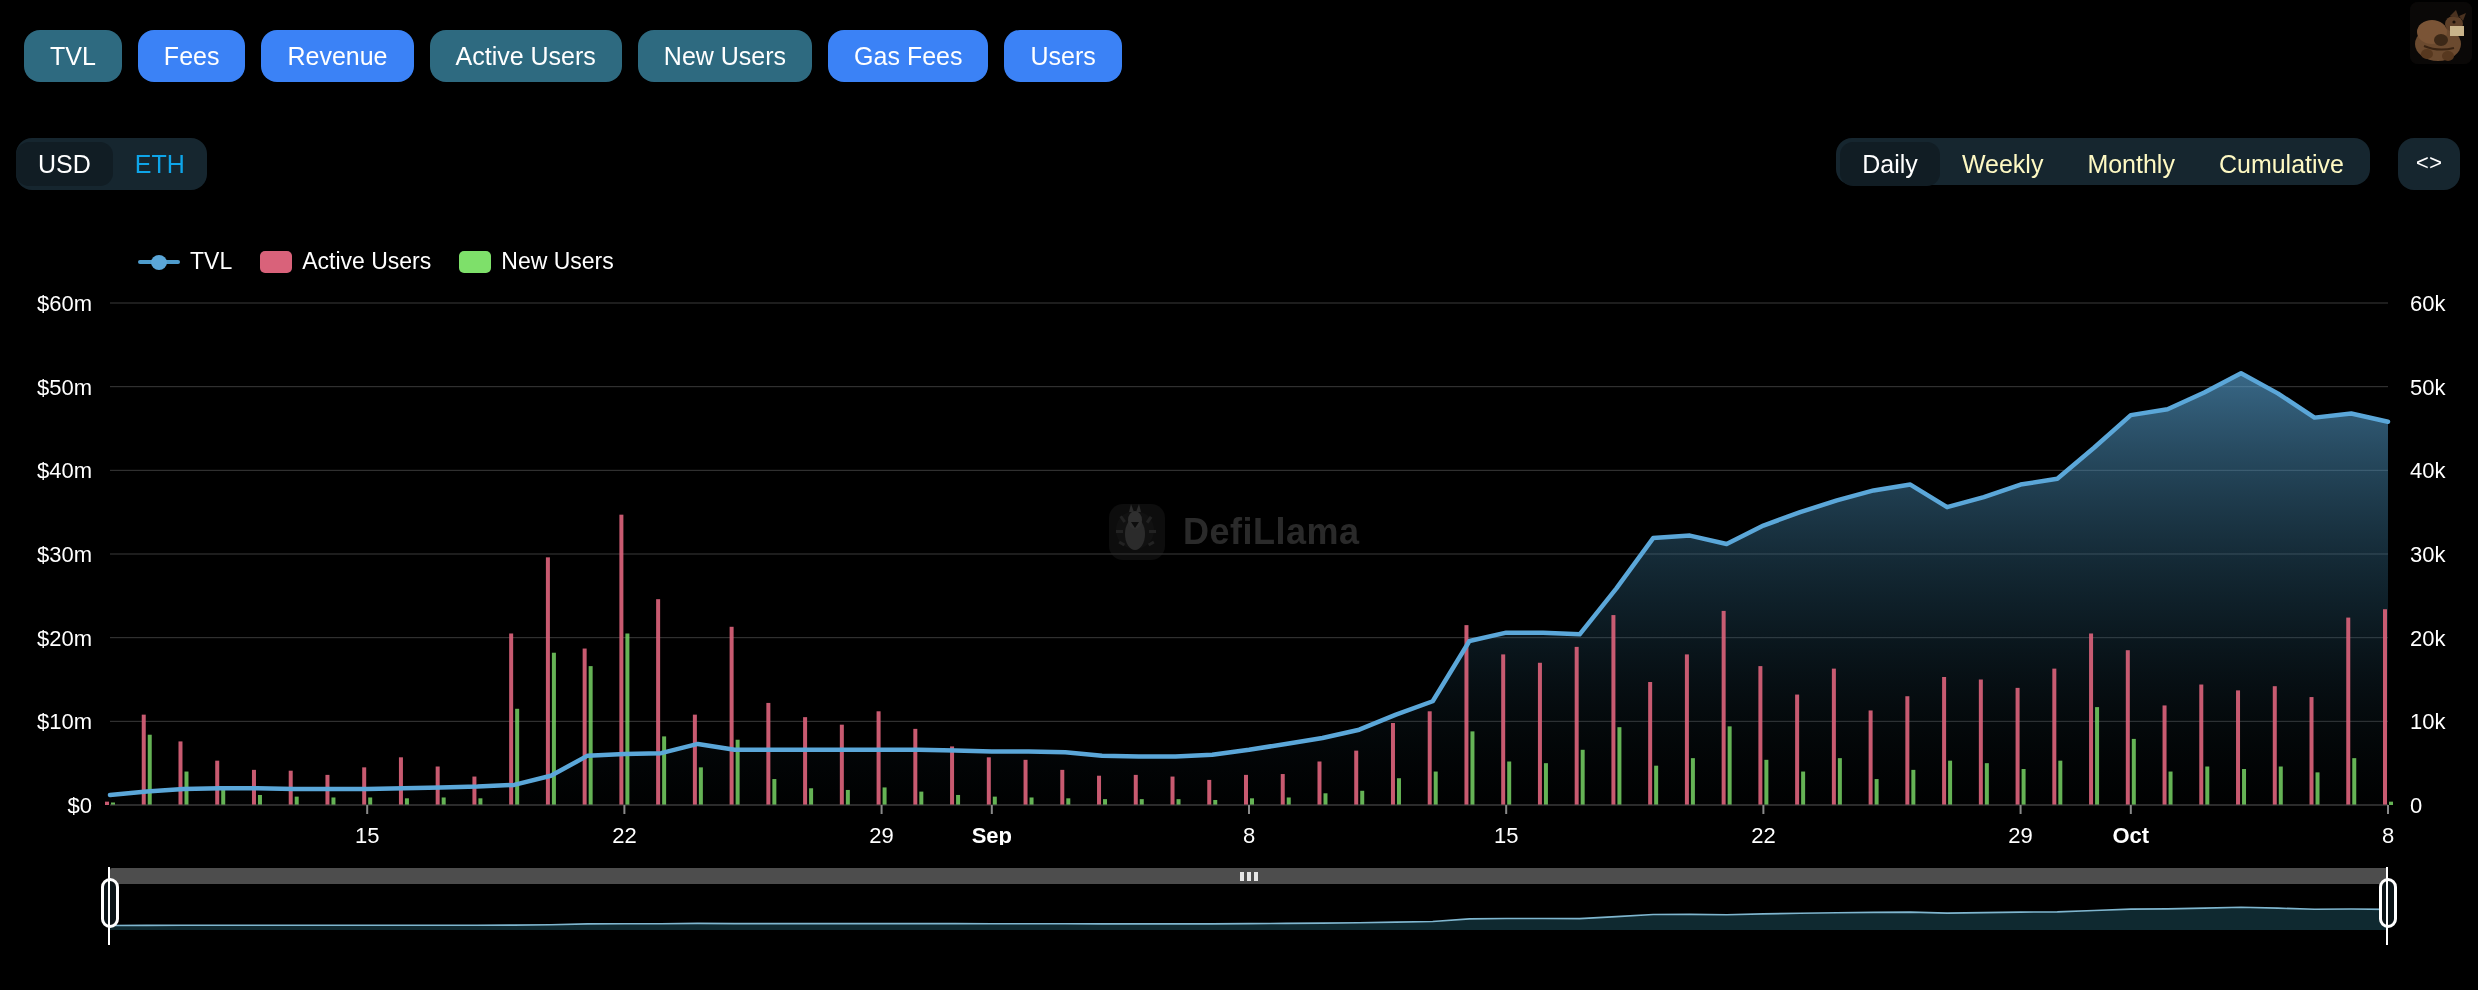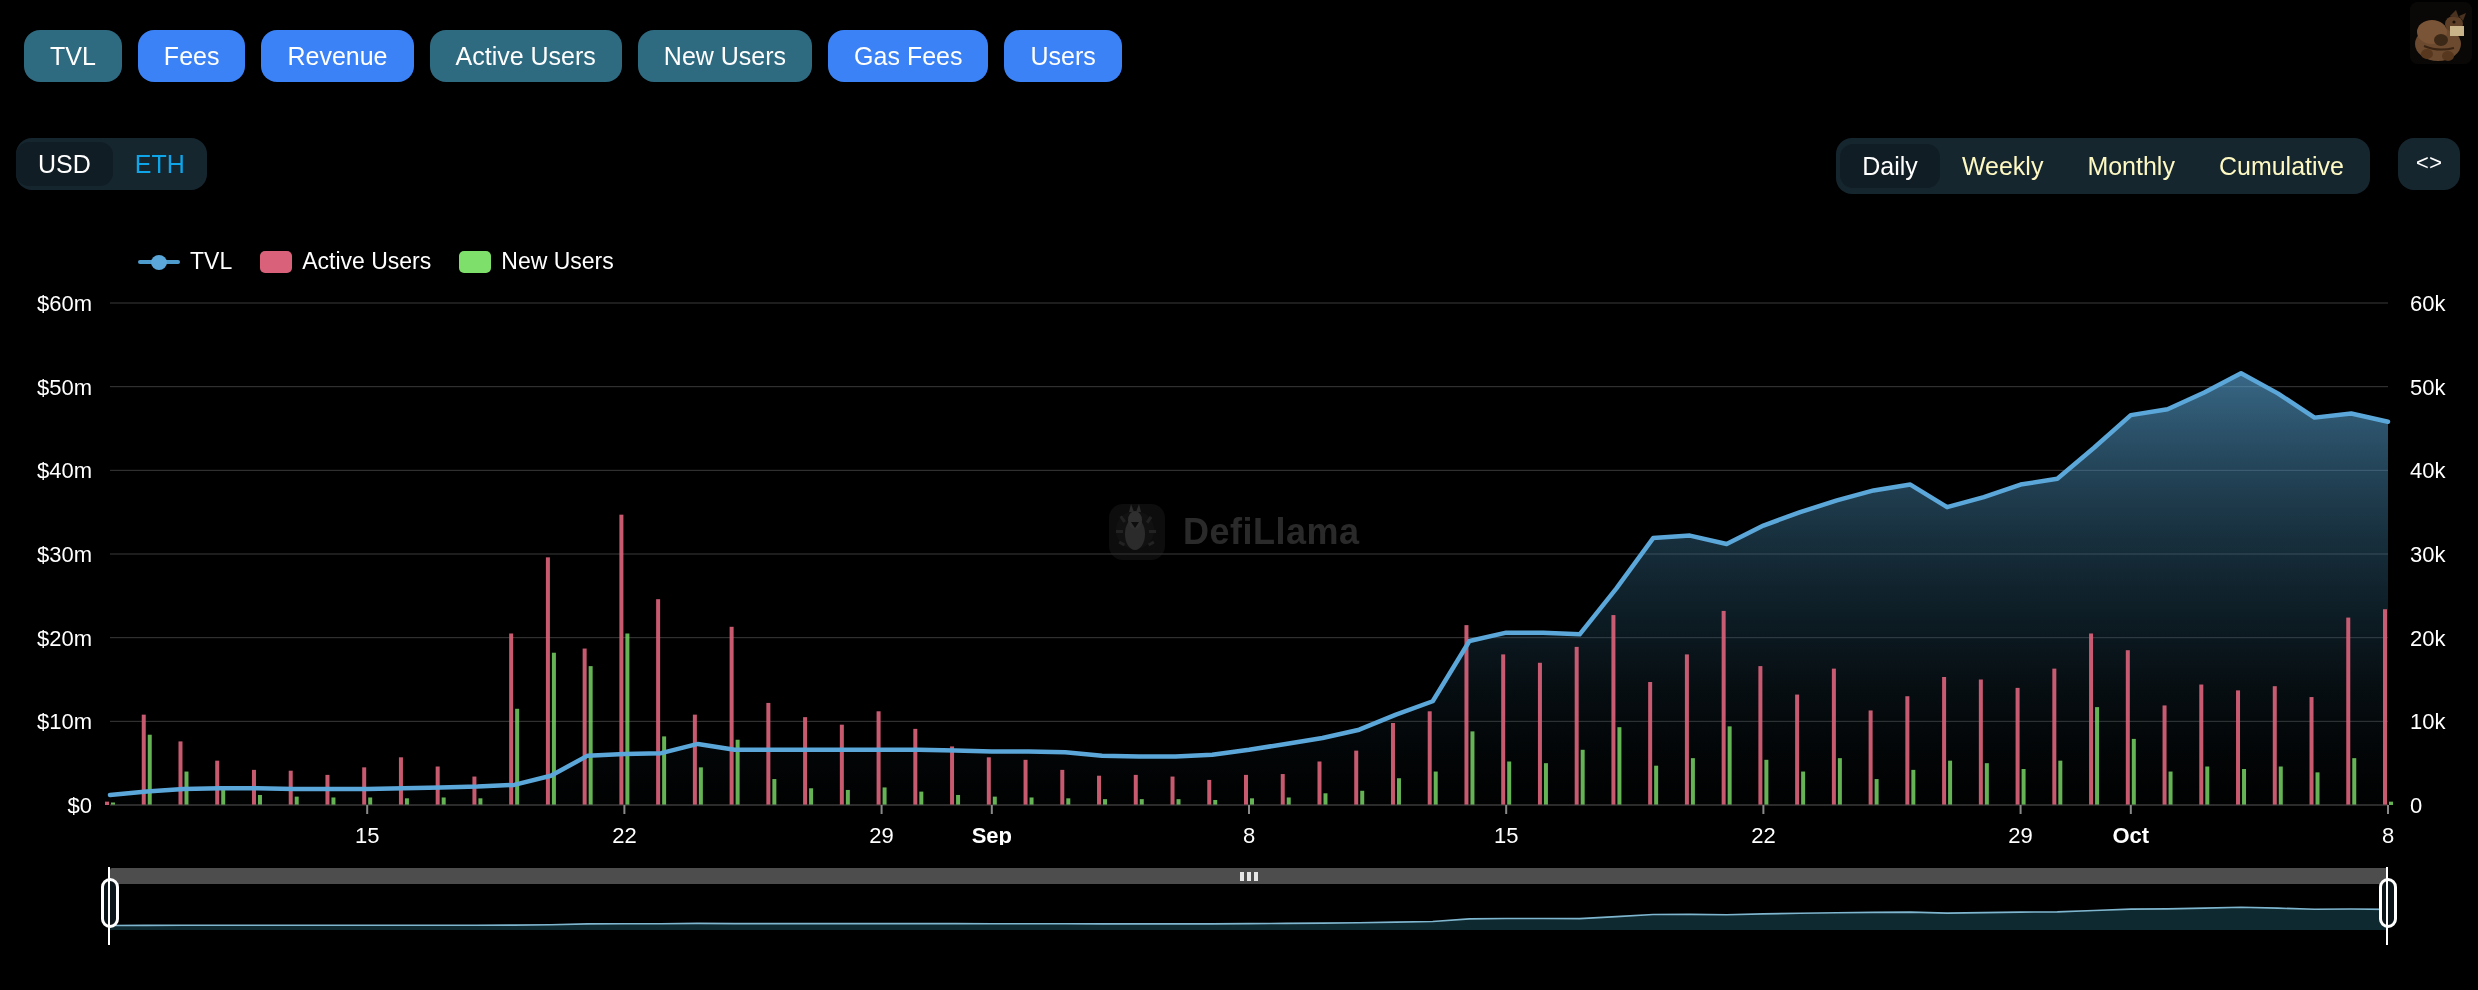--- a/index.html
+++ b/index.html
@@ -43,21 +43,21 @@
   .denom-item {
     height: 44px; padding: 0 22px;
     display: flex; align-items: center; justify-content: center;
     border-radius: 13px; font-size: 25px; color: #0ea5e9;
     cursor: pointer; white-space: nowrap;
   }
   .denom-item.active { background: #111d24; color: #ffffff; }
 
   .period-toggle {
     position: absolute; right: 108px; top: 138px;
-    height: 56px; display: flex; align-items: center;
+    height: 47px; display: flex; align-items: flex-start;
     background: #16262f; border-radius: 16px; padding: 4px;
   }
   .period-item {
     height: 44px; padding: 0 22px;
     display: flex; align-items: center; justify-content: center;
     border-radius: 13px; font-size: 25px; color: #fef9c3;
     cursor: pointer; white-space: nowrap;
   }
   .period-item.active { background: #111d24; color: #ffffff; }
 

